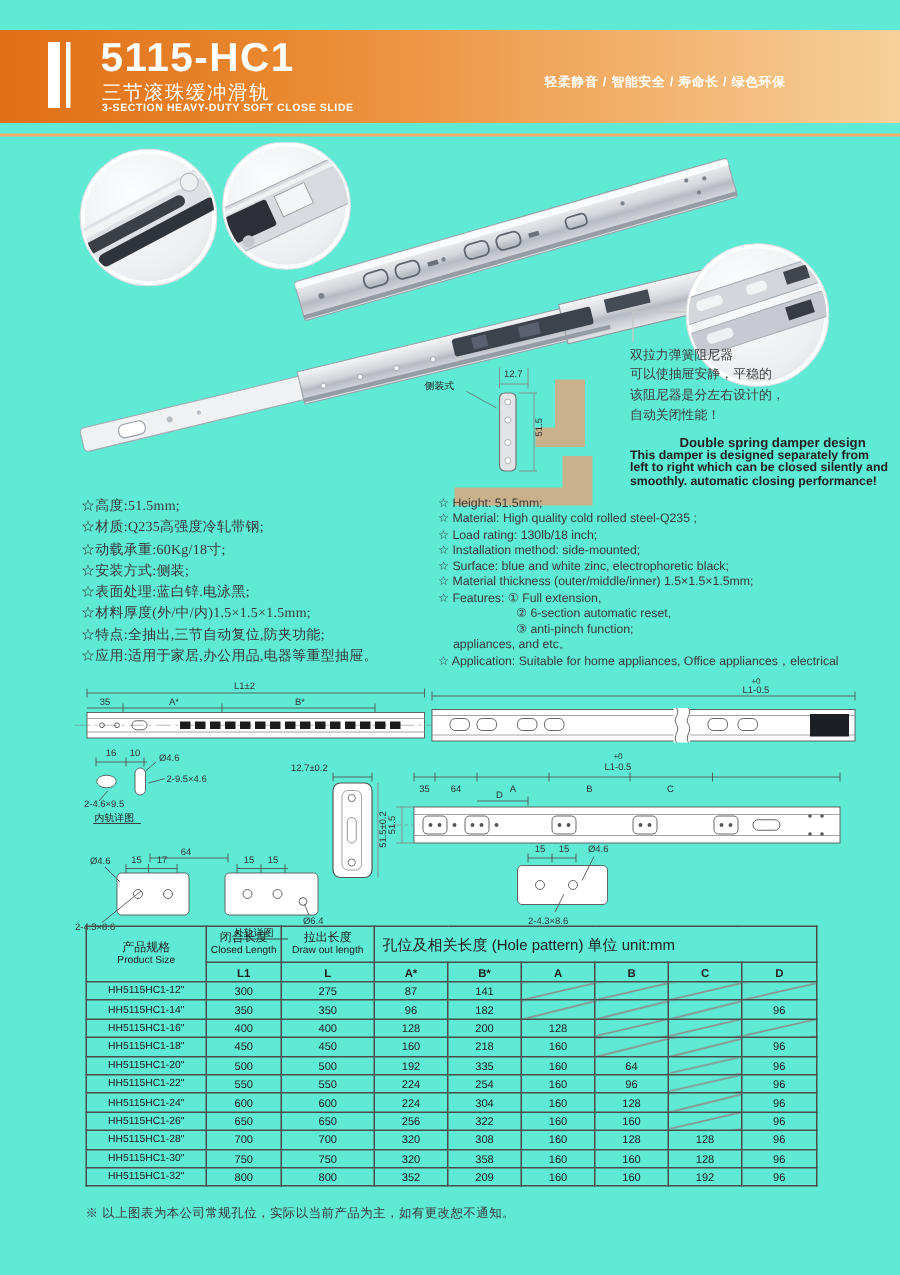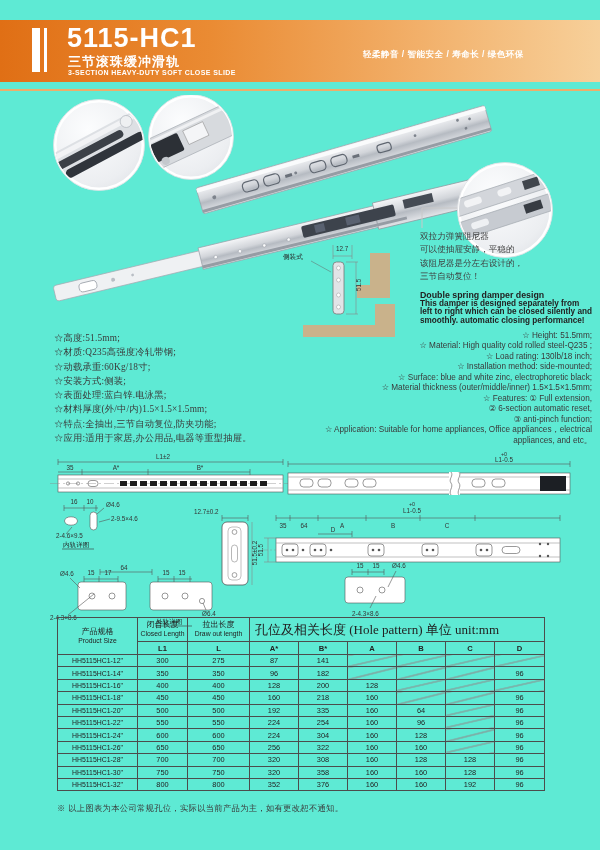--- a/index.html
+++ b/index.html
@@ -6,56 +6,56 @@
   body { width:600px; height:850px; background:#fff; font-family:"Liberation Sans", sans-serif; position:relative; overflow:hidden; }
   .page { position:absolute; left:0; top:0; width:600px; height:850px; background:#5eead4; }
 
   
   .header { position:absolute; left:0; top:20px; width:600px; height:62px;
     background:linear-gradient(90deg,#e06f15 0%, #ea8b33 35%, #f2b06a 70%, #f7d09a 100%); }
   .hbar { position:absolute; background:#fff; top:8px; height:44px; }
   .hbar1 { left:32px; width:8px; }
   .hbar2 { left:44px; width:3px; }
   .model-title { position:absolute; left:67px; top:3px; font-size:27px; font-weight:bold; color:#fff; letter-spacing:1px; }
-  .sub-cn { position:absolute; left:68px; top:33px; font-size:13px; font-weight:bold; color:#fff; letter-spacing:1px; }
+  .sub-cn { position:absolute; left:68px; top:33px; font-size:13px; font-weight:normal; color:#fff; letter-spacing:1px; }
   .sub-en { position:absolute; left:68px; top:49px; font-size:7px; font-weight:bold; color:#fff; letter-spacing:0.4px; }
   .tagline { position:absolute; left:363px; top:29px; font-size:8.5px; font-weight:bold; color:#fff; letter-spacing:0.5px; }
   .divider { position:absolute; left:0; top:89px; width:600px; height:2px; background:#edae6b; }
 
   
   .hero-svg { position:absolute; left:0; top:95px; }
   .damper-note { position:absolute; left:420px; top:230px; width:180px; color:#3e3e3e; }
   .damper-note .li { font-size:8.6px; line-height:13.4px; }
-  .damper-en-title { font-size:8.8px; font-weight:bold; color:#222; margin-top:6px; }
+  .damper-en-title { font-size:8.8px; font-weight:bold; color:#222; margin-top:6px;margin-left:33px; }
   .damper-en .li { font-size:8.2px; font-weight:bold; color:#222; line-height:8.8px; }
 
   
   .specs-cn { position:absolute; left:54px; top:331px; width:235px; color:#3a3a3a; }
   .specs-cn .li { font-size:9.3px; line-height:14.3px; letter-spacing:0.2px;font-family:Liberation Serif, serif; }
   .specs-en { position:absolute; left:292px; top:331px; width:300px; color:#3a3a3a; }
-  .specs-en .li { font-size:8.2px; line-height:10.45px;text-align:right; }
+  .specs-en .li { font-size:8.2px; line-height:10.45px; }
   .specs-en .li.ind { padding-left:52px; }
   .specs-en .li.ind2 { padding-left:10px; }
 
   
   .draw-svg { position:absolute; left:0; top:450px; }
   .dim { font-size:6.3px; fill:#333; }
   .dimS { font-size:5.4px; fill:#333; }
   .cap { font-size:6.6px; fill:#222; }
 
   
   .tblwrap { position:absolute; left:57px; top:617px; }
   table.spec { border-collapse:collapse; table-layout:fixed; width:487px; }
   .spec th, .spec td { border:1px solid #4c4c4c; text-align:center; vertical-align:middle;
      font-weight:normal; color:#222; padding:0; overflow:hidden; }
   .spec thead tr.r1 th { height:24px; }
   .spec thead tr.r2 th { height:13px; font-size:7.6px; font-weight:bold; }
   .hcn { font-size:8px; line-height:10px; }
   .hen { font-size:6.8px; line-height:8.5px; }
-  .holes-th { text-align:left !important; padding-left:5px !important; font-size:13px;font-family:Liberation Serif, serif; }
+  .holes-th { text-align:left !important; padding-left:5px !important; font-size:10px; }
   .spec tbody td { height:12.4px; font-size:7.4px; }
   .spec tbody td.mdl { font-size:6.9px; }
   .spec tbody td.slash { background:linear-gradient(to bottom right, transparent 46%, #8d8d8d 49%, #8d8d8d 51%, transparent 54%); }
 
   .footnote { position:absolute; left:57px; top:803px; font-size:8.3px; color:#3a3a3a; letter-spacing:0.3px; }
 </style>
 </head>
 <body>
 
 <div class="page">
@@ -192,21 +192,21 @@
       <text x="283" y="164" class="cap">侧装式</text>
       <line x1="311" y1="166" x2="331" y2="177" stroke="#666" stroke-width="0.5"></line>
     </g>
   </svg>
 
   <div class="damper-note">
     <div>
         <div class="li">双拉力弹簧阻尼器</div>
         <div class="li">可以使抽屉安静，平稳的</div>
         <div class="li">该阻尼器是分左右设计的，</div>
-        <div class="li">三节自动复位！</div>
+        <div class="li">自动关闭性能！</div>
       </div>
     <div class="damper-en-title">Double spring damper design</div>
     <div class="damper-en">
         <div class="li">This damper is designed separately from</div>
         <div class="li">left to right which can be closed silently and</div>
         <div class="li">smoothly. automatic closing performance!</div>
       </div>
   </div>
 
   <div class="specs-cn">
@@ -222,22 +222,22 @@
   <div class="specs-en">
       <div class="li">☆ Height: 51.5mm;</div>
       <div class="li">☆ Material: High quality cold rolled steel-Q235 ;</div>
       <div class="li">☆ Load rating: 130lb/18 inch;</div>
       <div class="li">☆ Installation method: side-mounted;</div>
       <div class="li">☆ Surface: blue and white zinc, electrophoretic black;</div>
       <div class="li">☆ Material thickness (outer/middle/inner) 1.5×1.5×1.5mm;</div>
       <div class="li">☆ Features: ① Full extension,</div>
       <div class="li ind">② 6-section automatic reset,</div>
       <div class="li ind">③ anti-pinch function;</div>
+      <div class="li ind2">appliances, and etc。</div>
       <div class="li">☆ Application: Suitable for home appliances, Office appliances，electrical</div>
-      <div class="li ind2">appliances, and etc。</div>
     </div>
 
   <svg class="draw-svg" width="600" height="185" viewBox="0 0 185" style="width:600px;height:185px">
     <g stroke="#555" stroke-width="0.6" fill="none">
 
       <line x1="58" y1="12" x2="283" y2="12"></line>
         <line x1="58" y1="9" x2="58" y2="15"></line>
         <line x1="283" y1="9" x2="283" y2="15"></line>
       <line x1="58" y1="22" x2="250" y2="22"></line>
       <line x1="82" y1="19" x2="82" y2="25"></line>
@@ -560,21 +560,21 @@
             <td>160</td>
             <td>160</td>
             <td>128</td>
             <td>96</td>
           </tr>
           <tr>
             <td class="mdl">HH5115HC1-32"</td>
             <td>800</td>
             <td>800</td>
             <td>352</td>
-            <td>376</td>
+            <td>209</td>
             <td>160</td>
             <td>160</td>
             <td>192</td>
             <td>96</td>
           </tr>
         </tbody>
     </table>
   </div>
 
   <div class="footnote">※ 以上图表为本公司常规孔位，实际以当前产品为主，如有更改恕不通知。</div>

